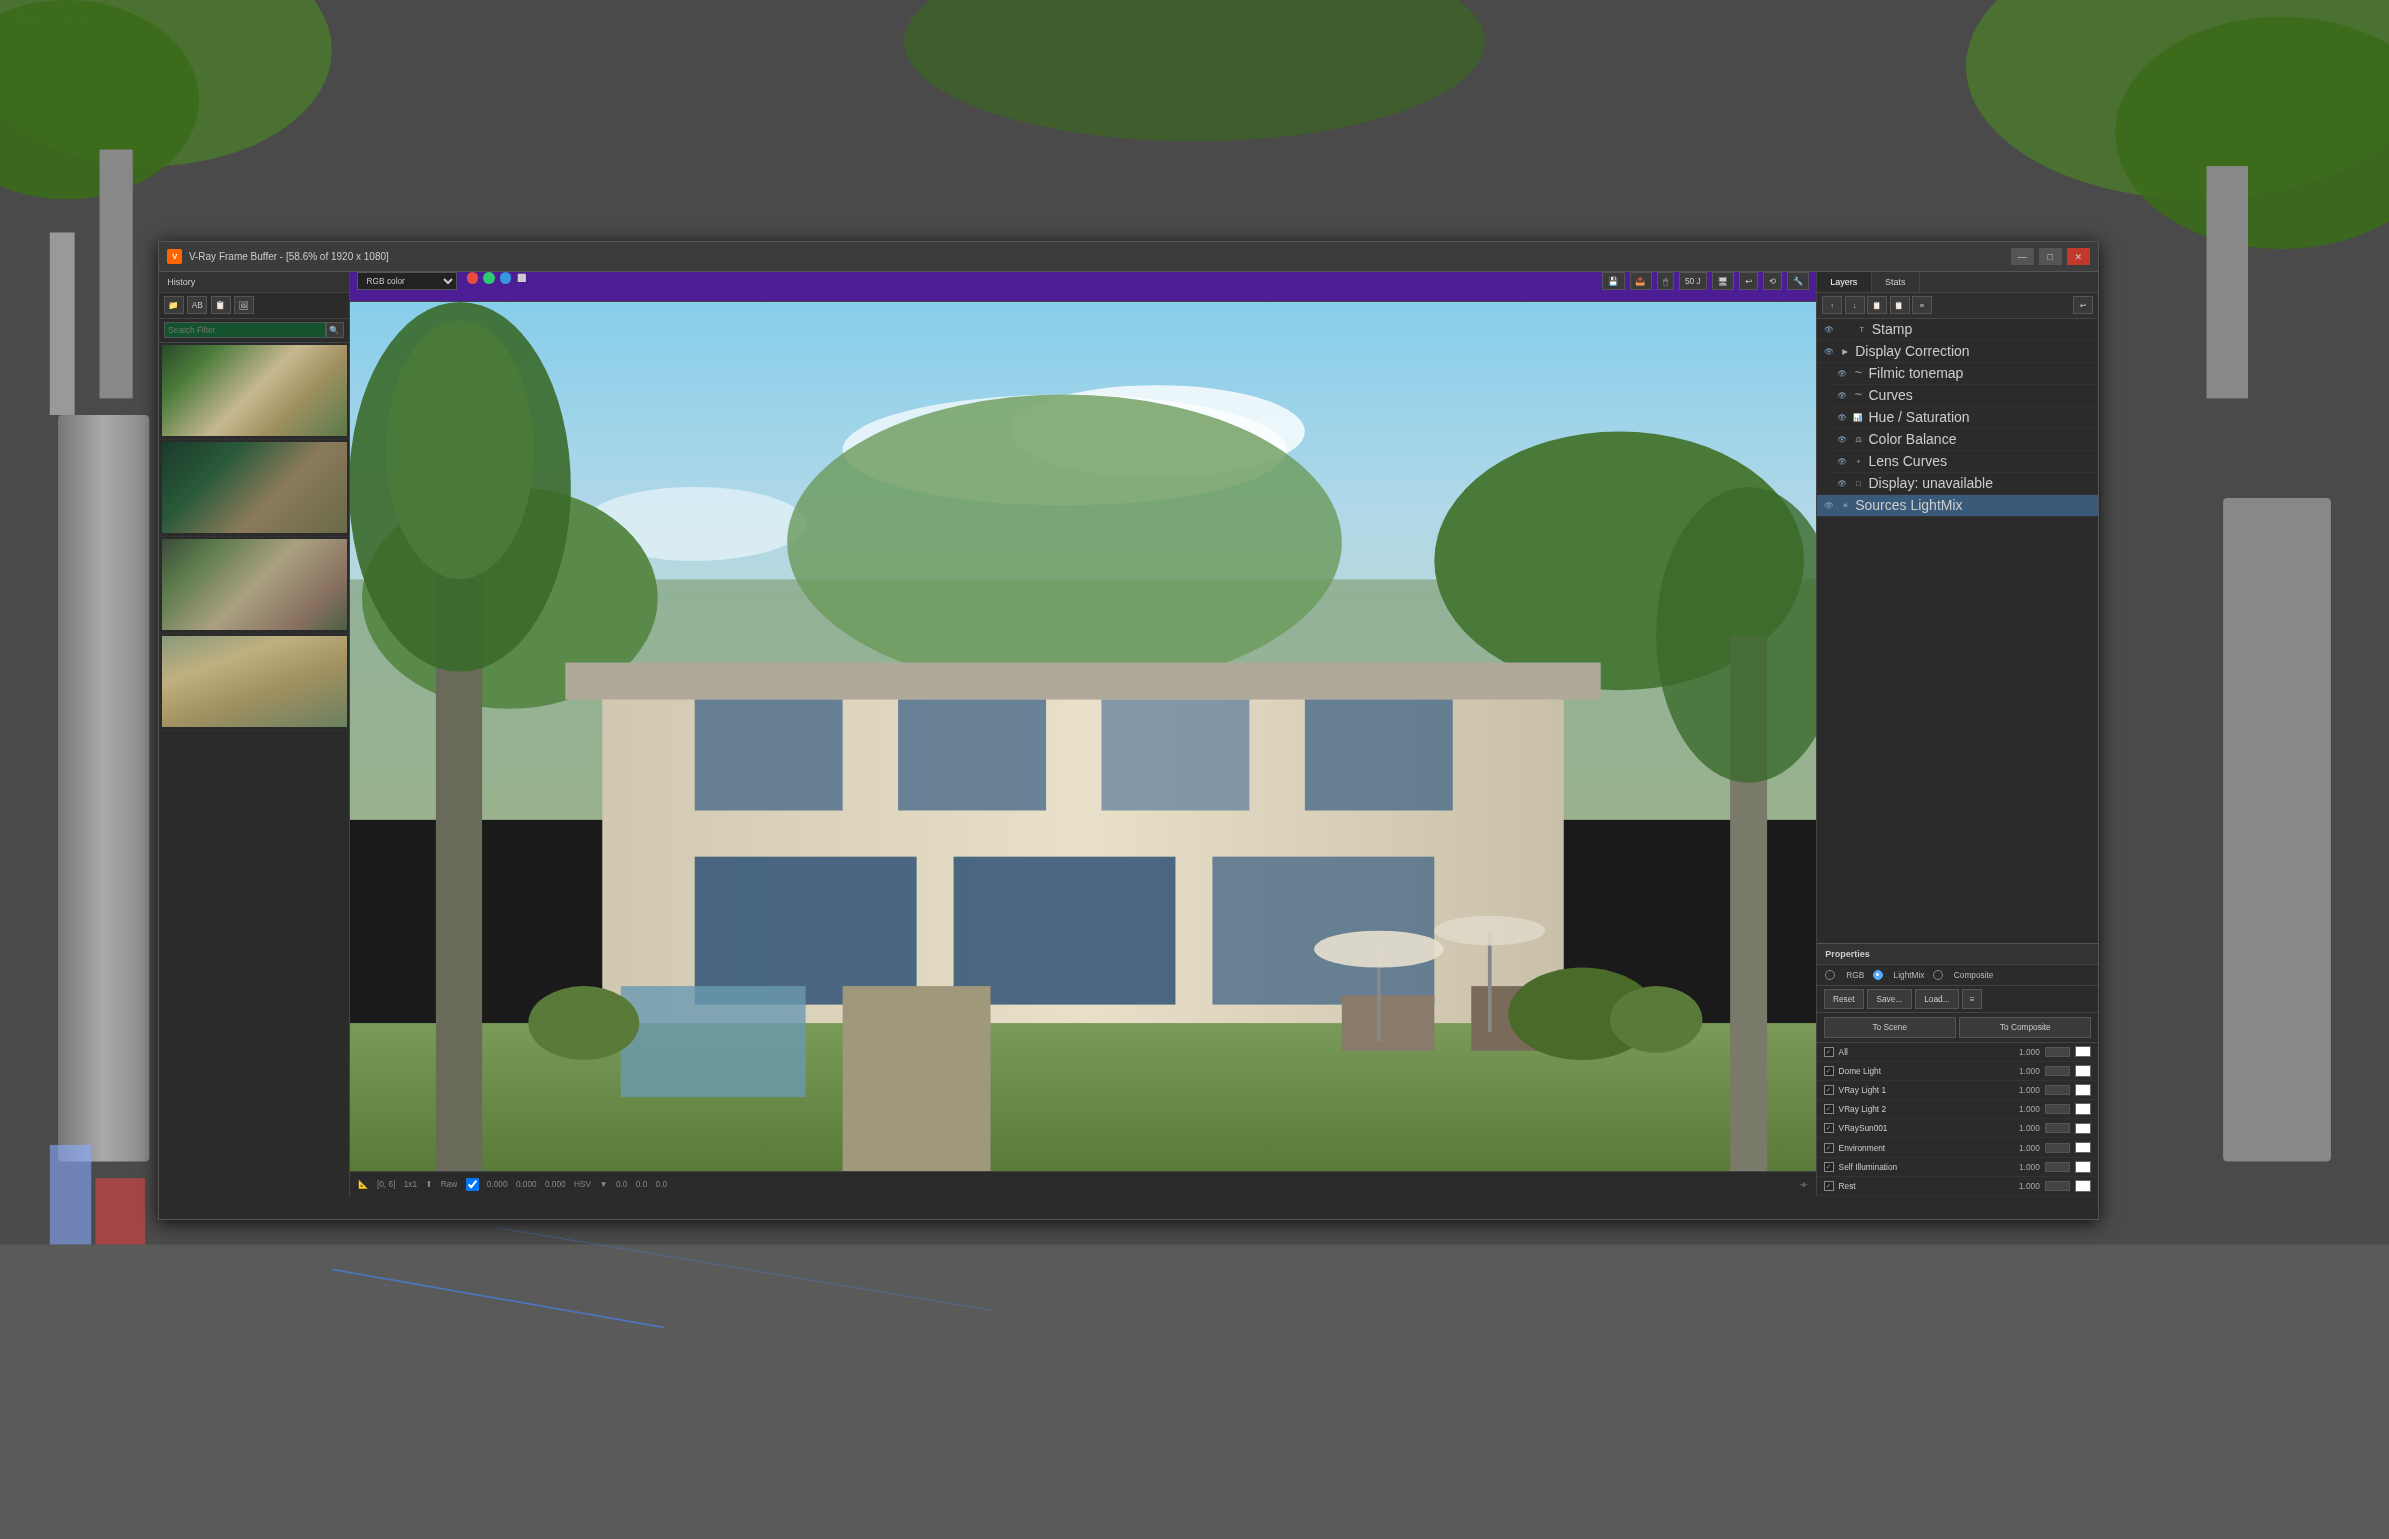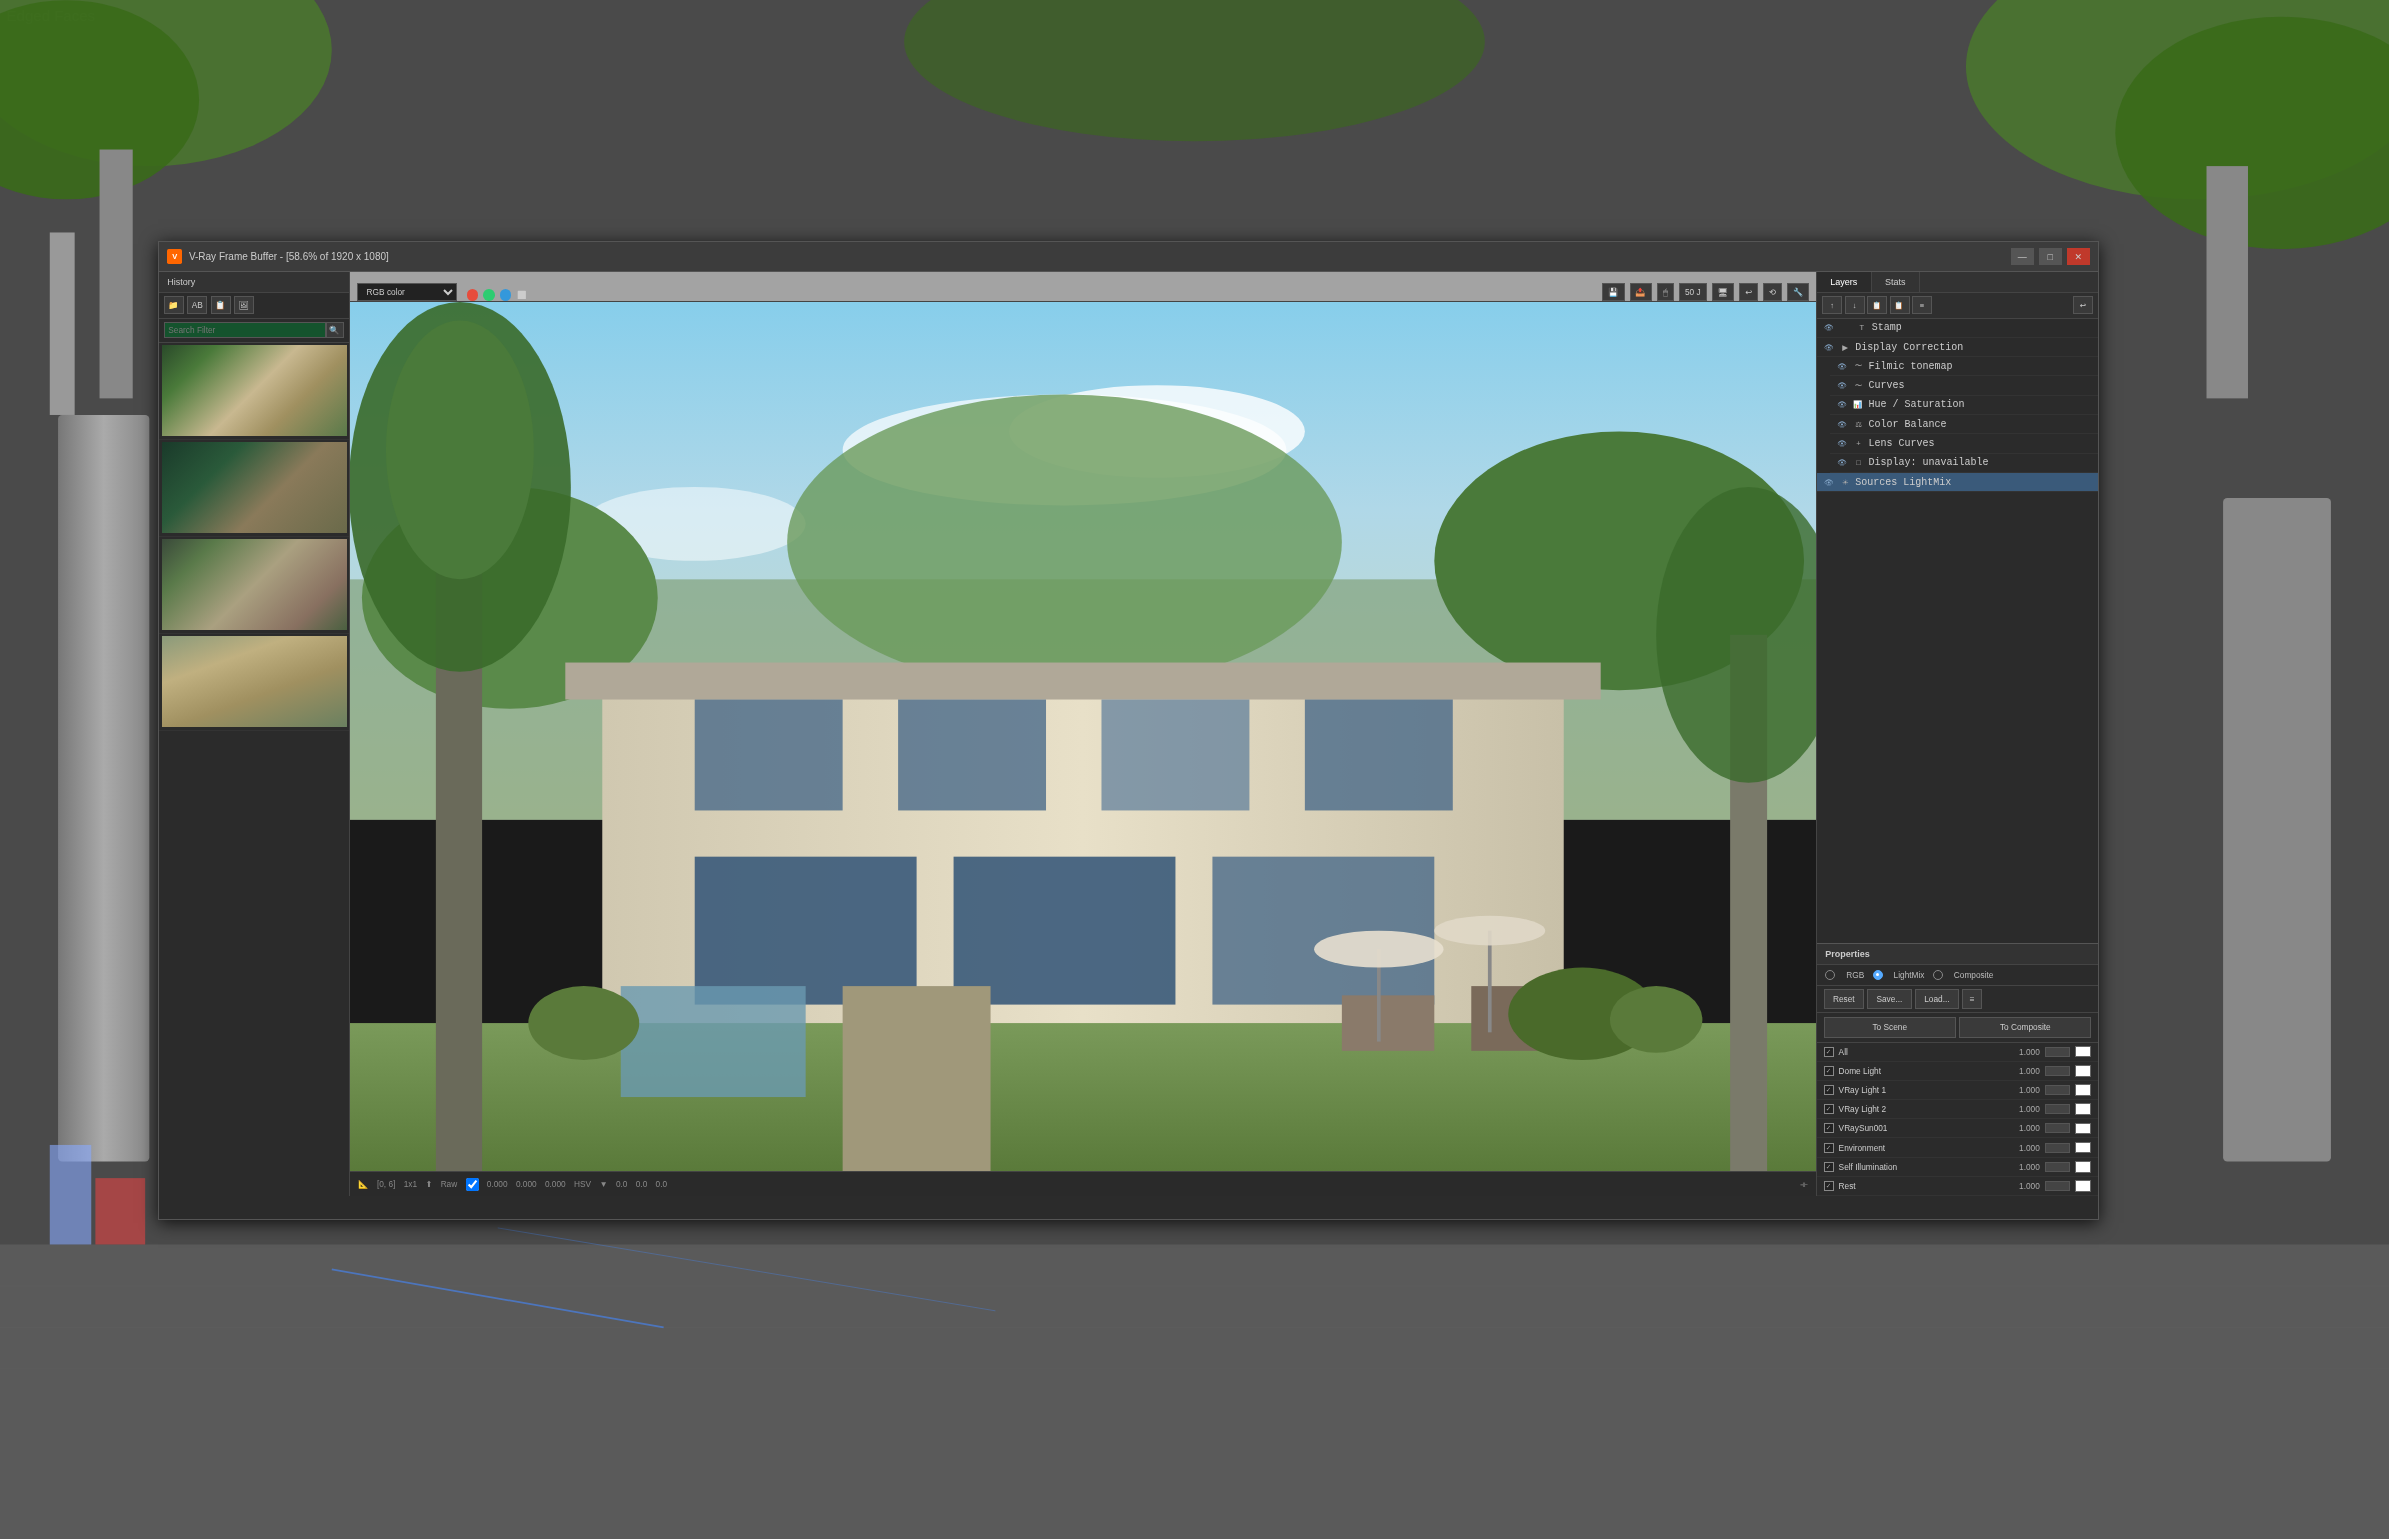--- a/index.html
+++ b/index.html
@@ -213,22 +213,22 @@
     
     .render-area {
       flex: 1;
       display: flex;
       flex-direction: column;
       background: #1a1a1a;
     }
 
     .render-toolbar {
       display: flex;
-      align-items: flex-end;
-      background: #a3a3a3;
+      align-items: flex-start;
+      background: #4c1d95;
       height: 30px;
       padding: 0 6.6px;
       gap: 5px;
       border-bottom: 0.8px solid #444;
     }
 
     .channel-select {
       background: #222;
       border: 0.8px solid #555;
       color: #ccc;
@@ -372,22 +372,21 @@
       height: 13.3px;
       display: flex;
       align-items: center;
       justify-content: center;
       font-size: 7.5px;
       color: #aaa;
     }
 
     .layer-name {
       flex: 1;
-      font-size: 10px;
-      font-family: Liberation Mono, monospace;
+      font-size: 14px;
     }
 
     .layer-indent {
       margin-left: 13.3px;
     }
 
     
     .properties-section {
       border-top: 0.8px solid #555;
       background: #2b2b2b;

